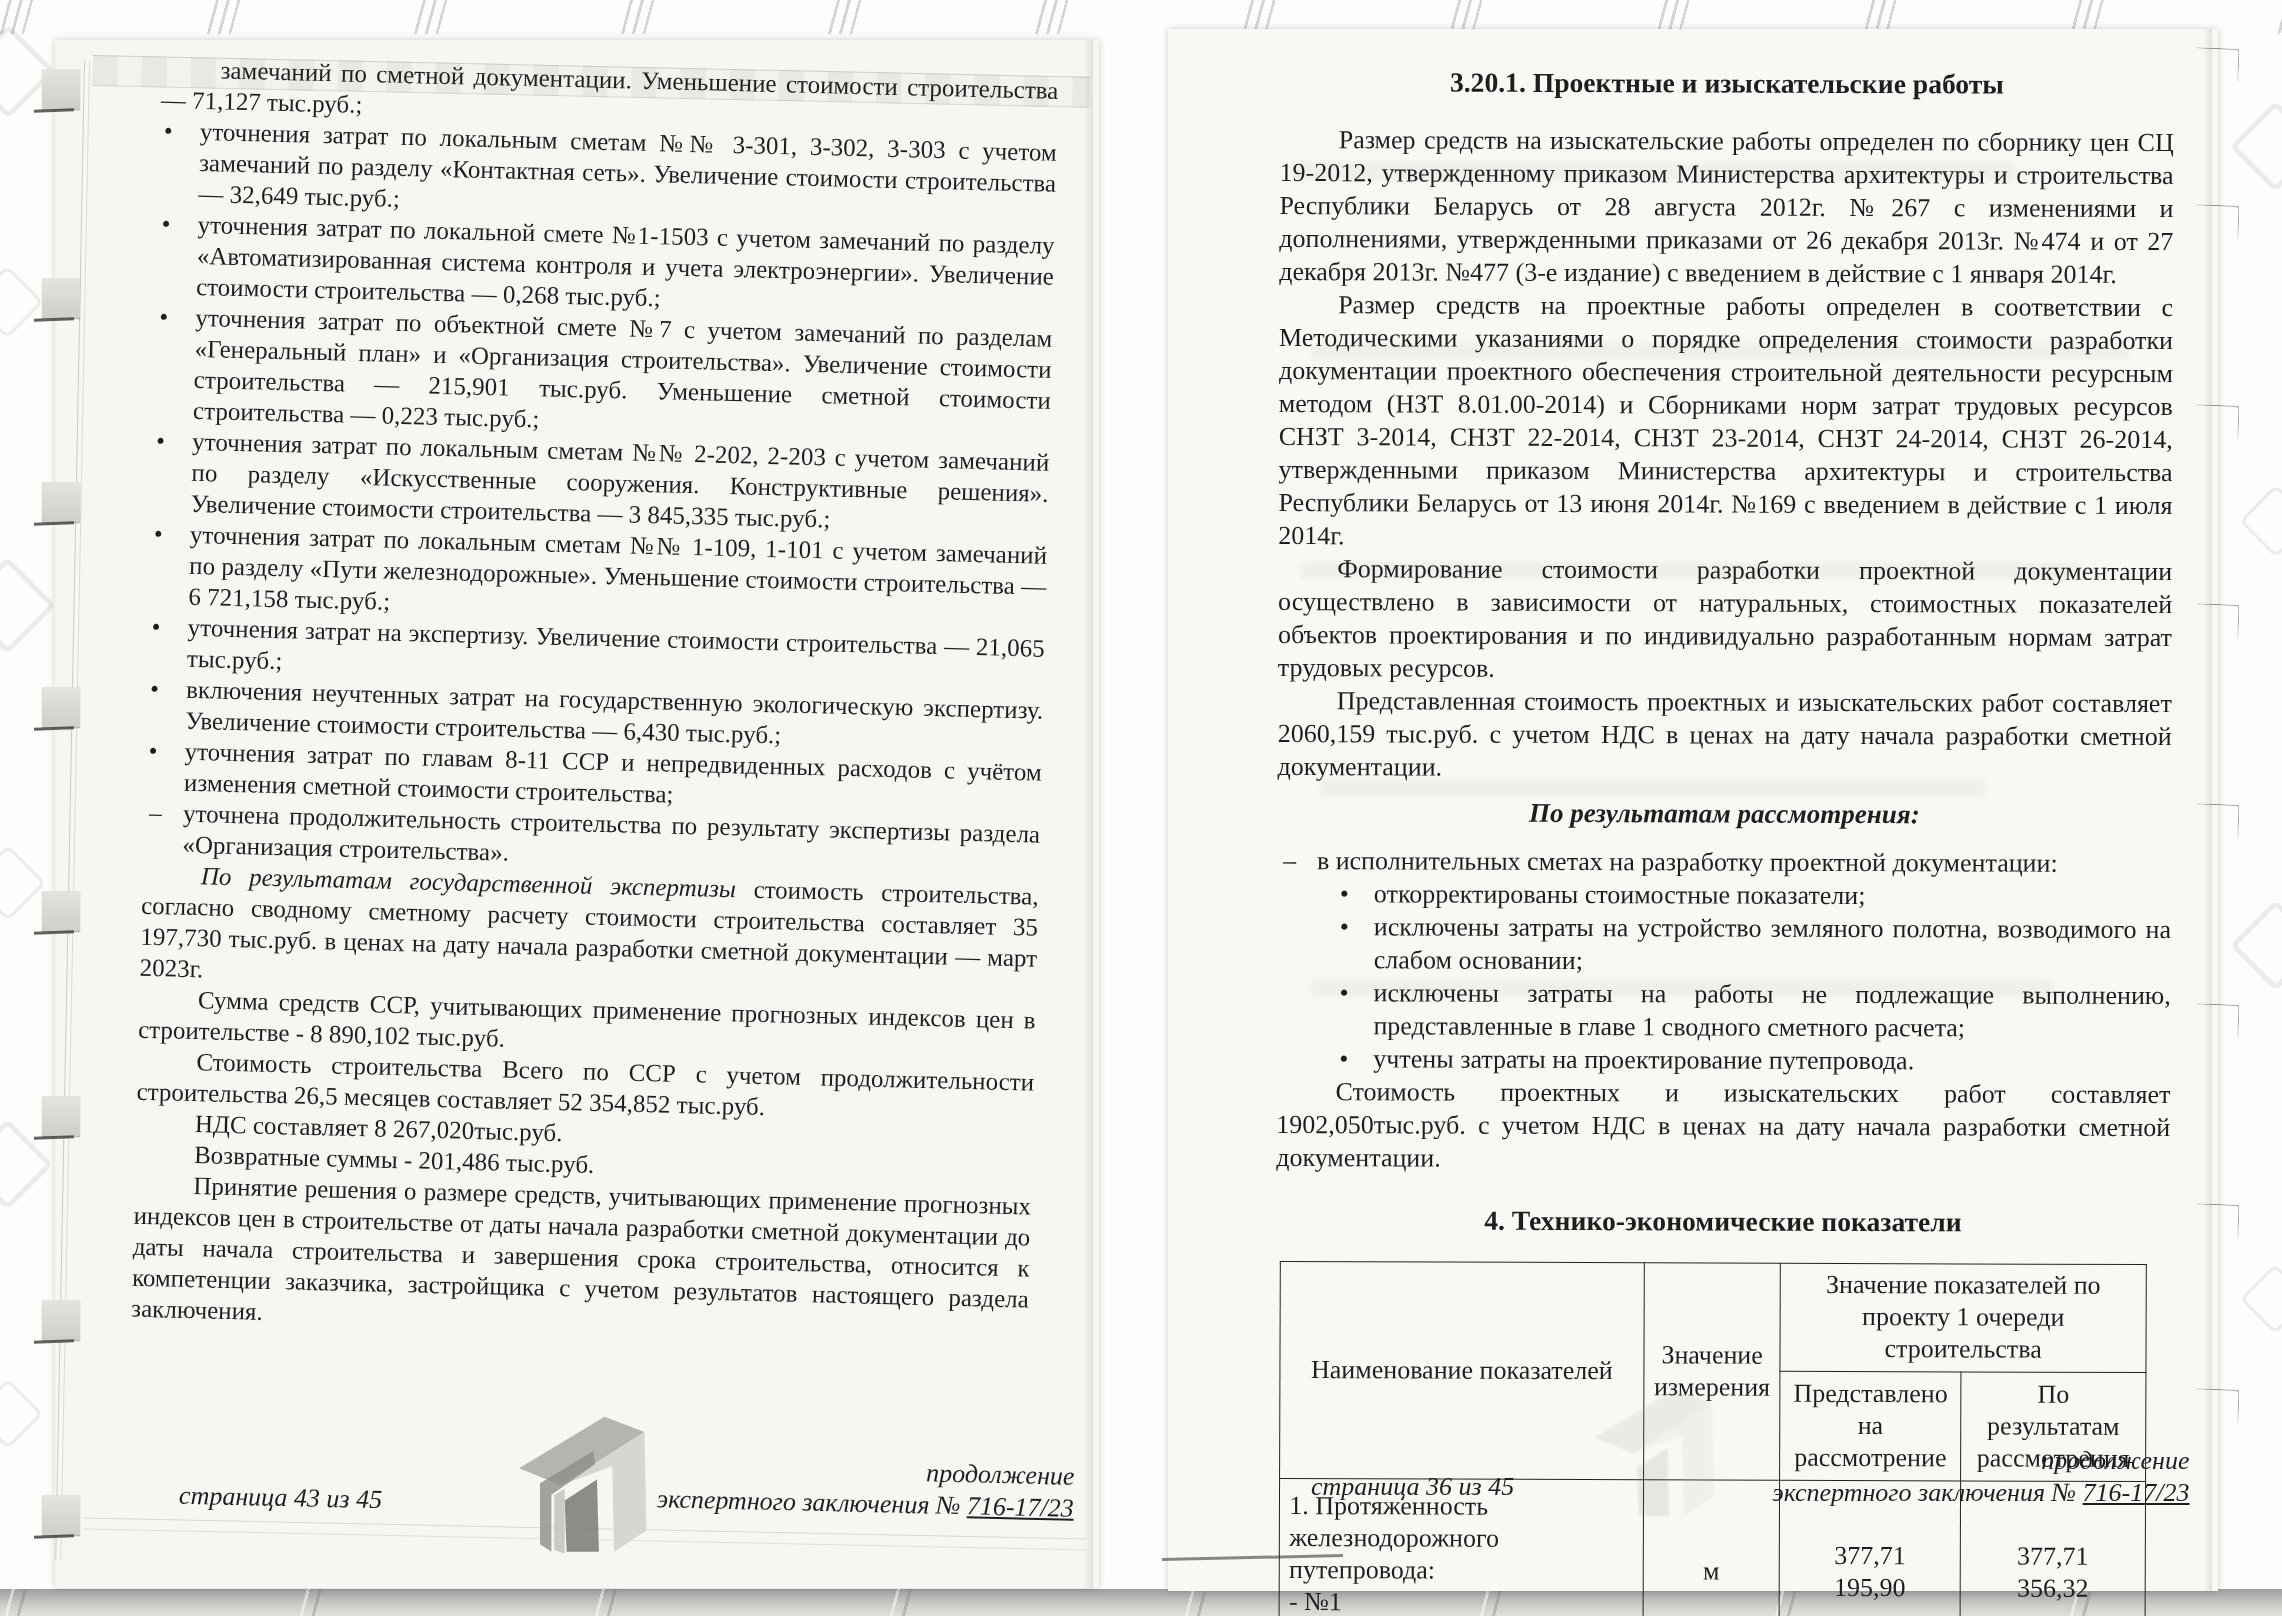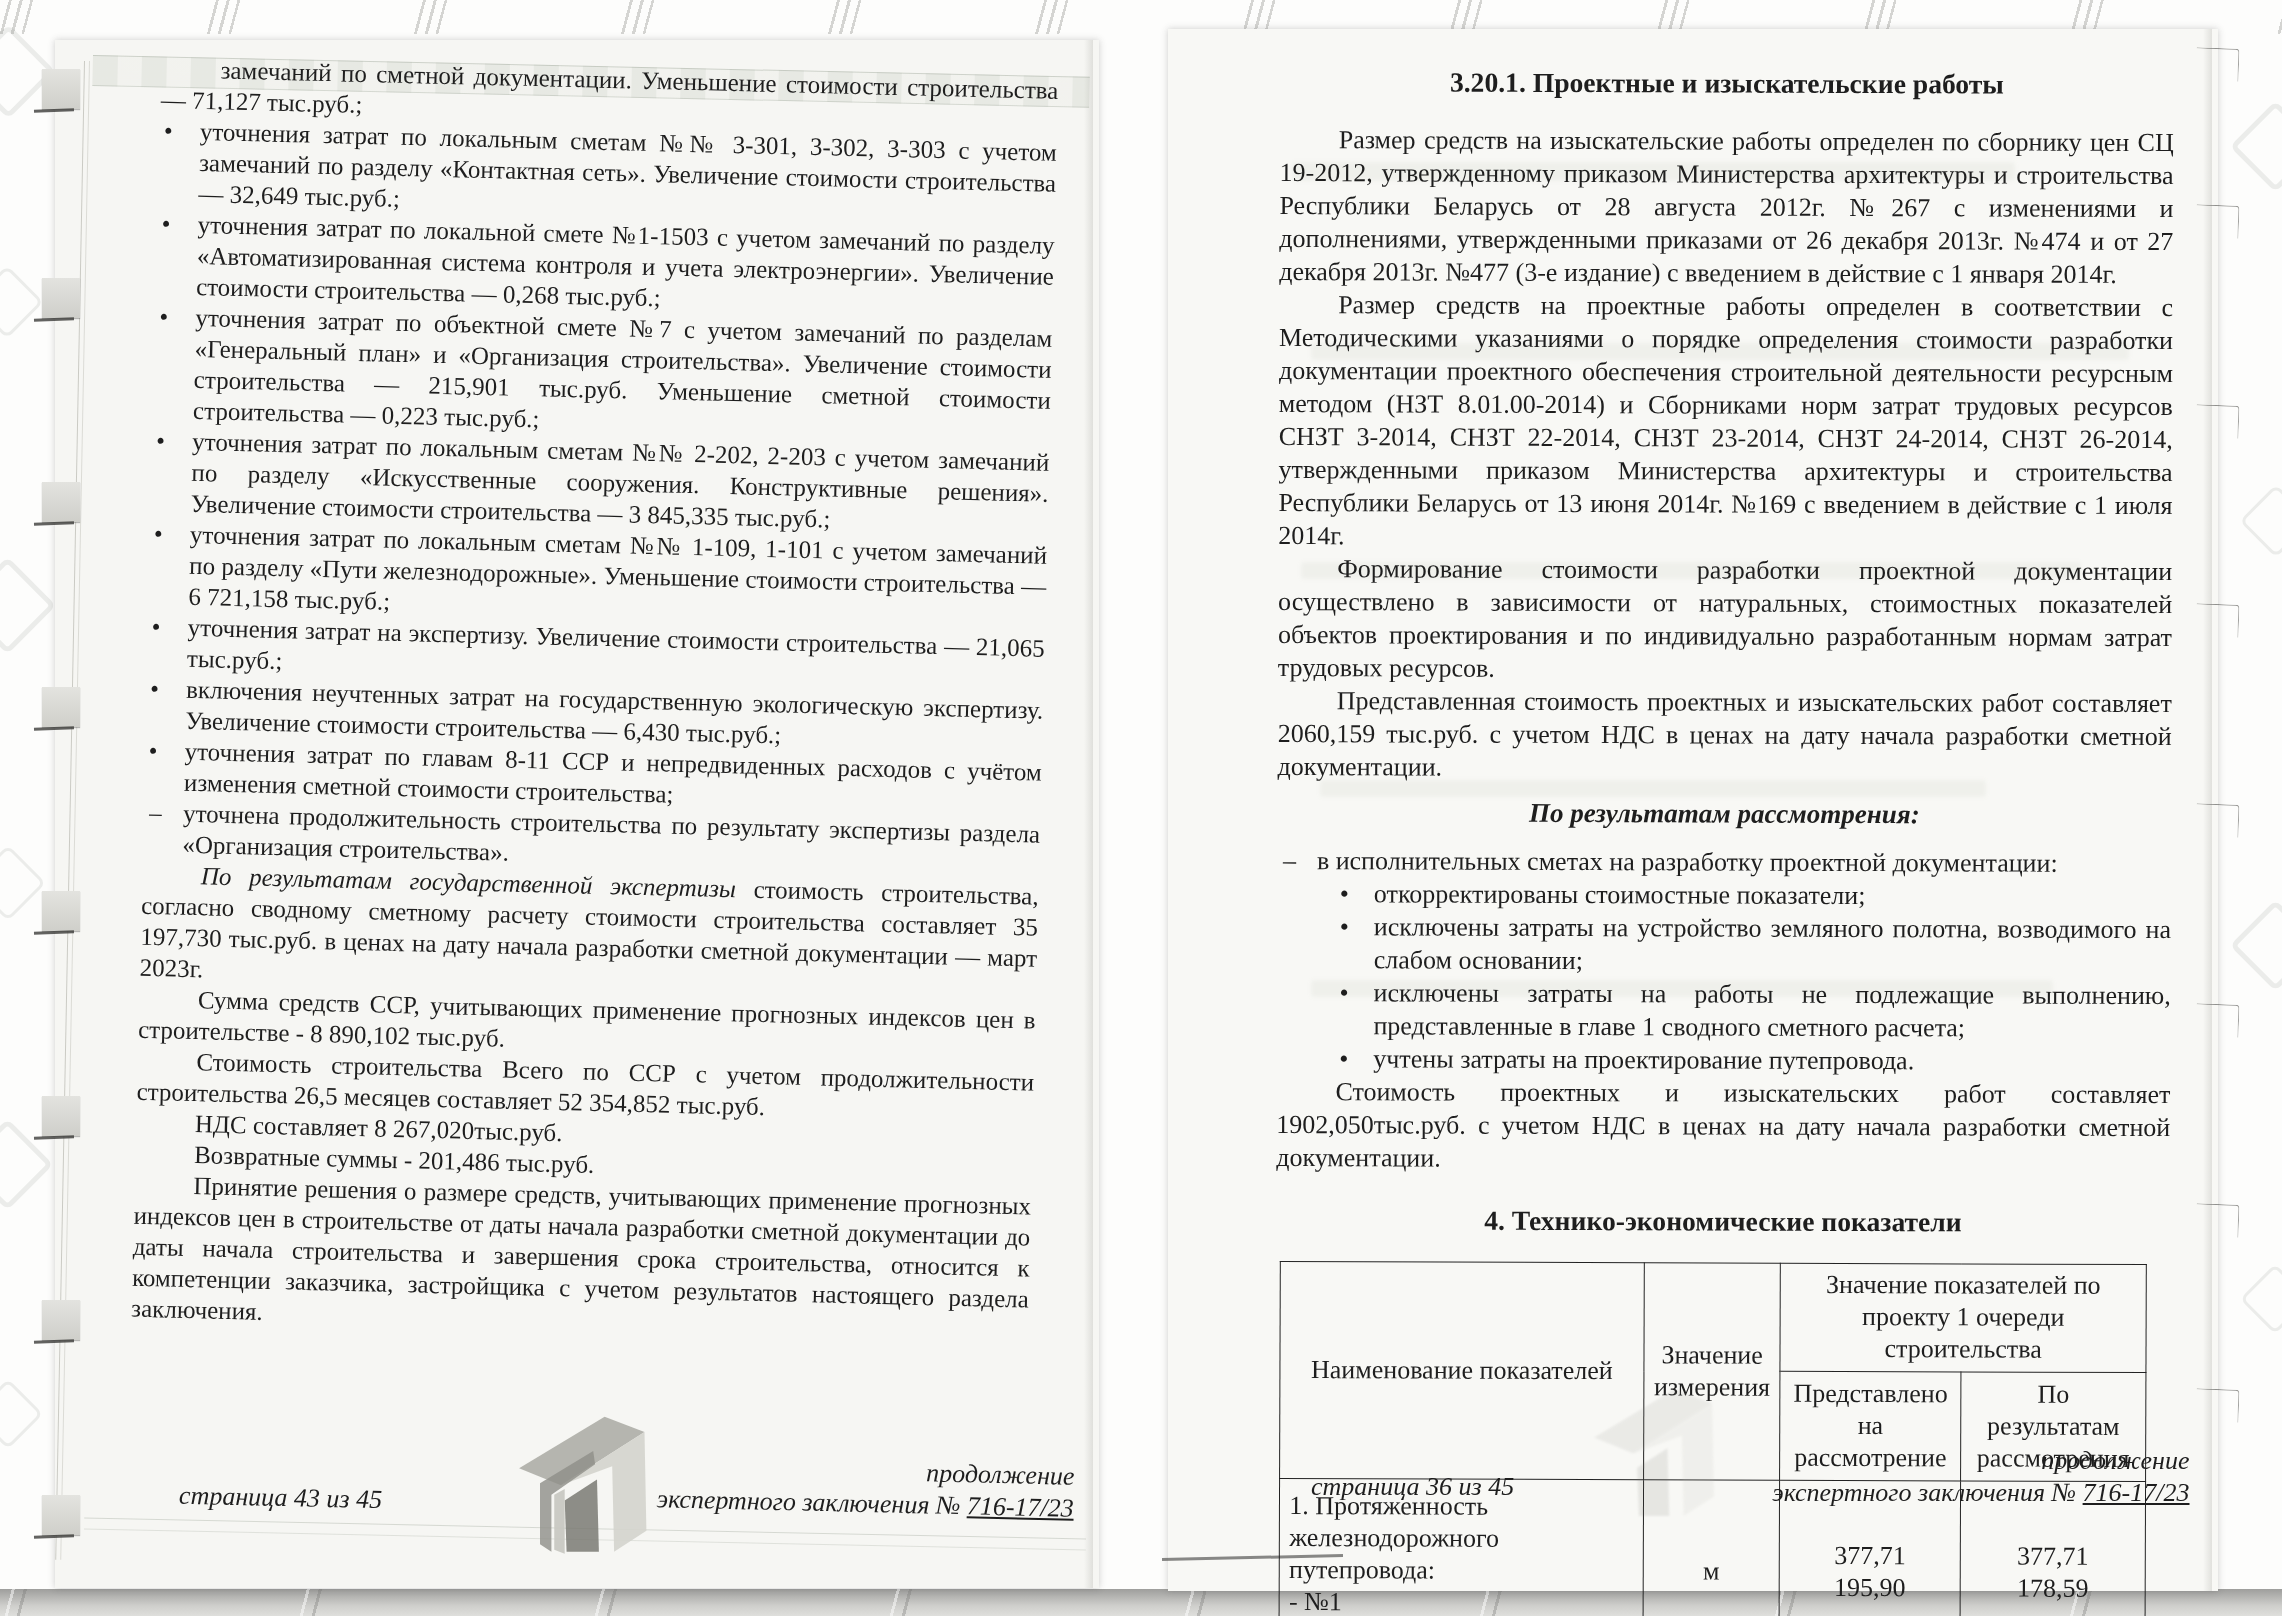--- a/index.html
+++ b/index.html
@@ -310,21 +310,21 @@
             <div class="tline">- №1</div>
             <div class="tline">- №2</div>
           </td>
           <td class="c bot">м</td>
           <td class="c bot">
             <div class="tline">377,71</div>
             <div class="tline">195,90</div>
           </td>
           <td class="c bot">
             <div class="tline">377,71</div>
-            <div class="tline">178,59</div>
+            <div class="tline">356,32</div>
           </td>
         </tr>
 
       </tbody>
     </table>
   </div>
 
   <svg class="logo" id="pr-logo" viewBox="0 0 200 170">
     <polygon points="18,62 108,8 150,24 62,80" fill="#8a8a84"></polygon>
     <polygon points="62,80 150,24 152,128 118,150 116,60" fill="#b4b4ad"></polygon>

